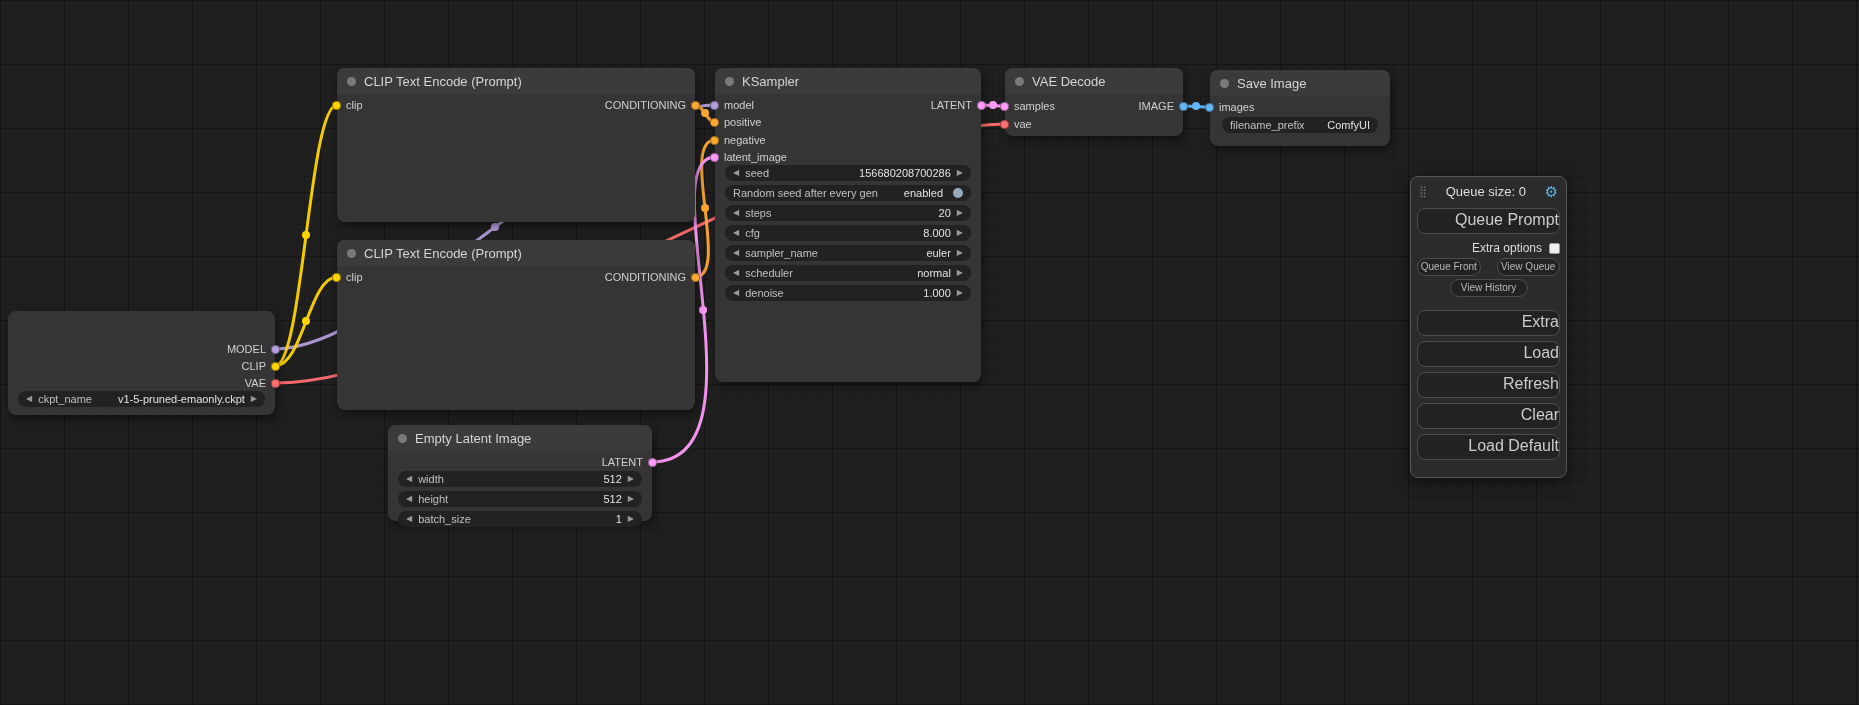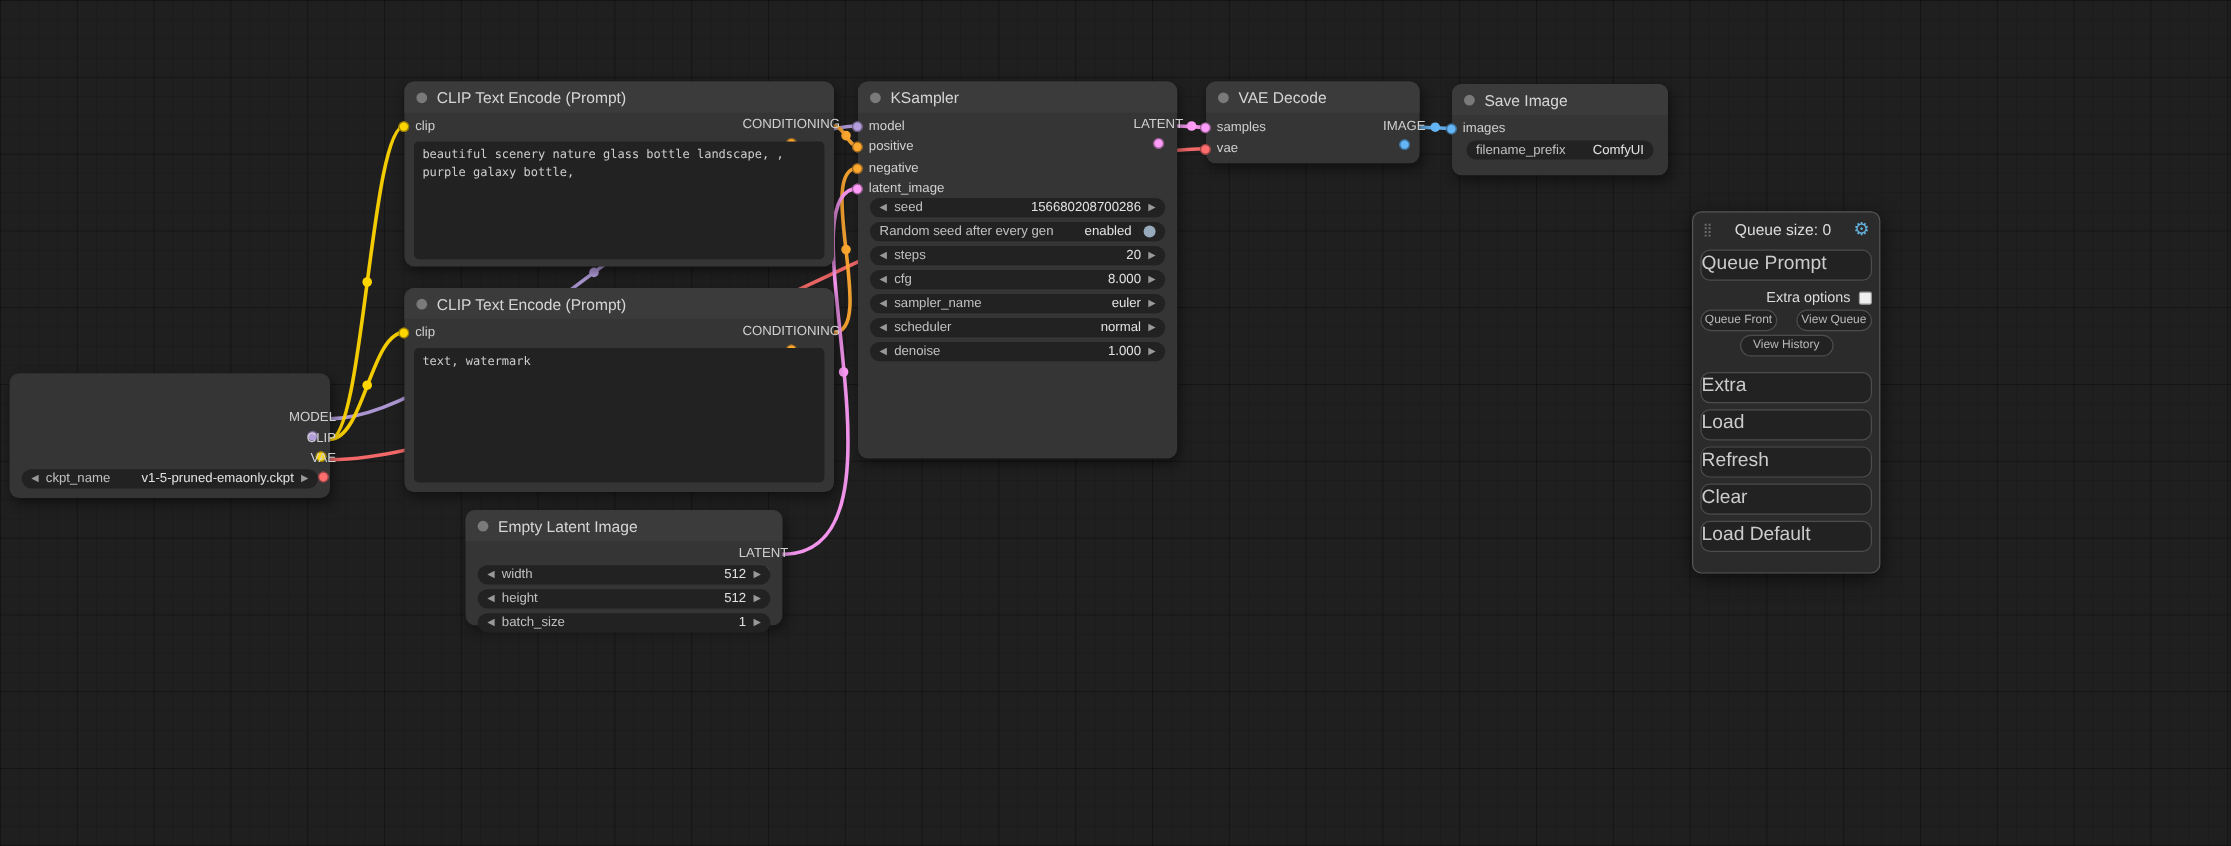--- a/index.html
+++ b/index.html
@@ -23,21 +23,21 @@
   .node { position: absolute; z-index: 2; background: #353535; border-radius: 8px;
           box-shadow: 2px 4px 10px rgba(0,0,0,.45); }
   .node-title { height: 26px; background: #3b3b3b; border-radius: 8px 8px 0 0;
                 display: flex; align-items: center; gap: 8px; padding: 0 10px;
                 font-size: 13px; color: #d5d5d5; white-space: nowrap; }
   .tdot { width: 9px; height: 9px; border-radius: 50%; background: #7a7a7a; flex: none; }
 
   .port { position: absolute; height: 14px; display: flex; align-items: center; gap: 5px;
           font-size: 11px; color: #d0d0d0; white-space: nowrap; }
   .port.in  { left: -5px; }
-  .port.out { right: -5px; flex-direction: column; }
+  .port.out { right: -5px; }
   .pdot { width: 9px; height: 9px; border-radius: 50%; flex: none;
           box-shadow: inset 0 0 0 1px rgba(0,0,0,.4); }
   .c-model { background: #B39DDB; } .c-clip { background: #FFD500; }
   .c-vae { background: #FF6E6E; }  .c-cond { background: #FFA931; }
   .c-latent { background: #FF9CF9; } .c-image { background: #64B5F6; }
 
   .widget { position: absolute; left: 10px; right: 10px; height: 16px; background: #222;
             border-radius: 8px; display: flex; align-items: center; gap: 6px;
             padding: 0 8px; font-size: 11px; color: #c8c8c8; white-space: nowrap; cursor: pointer; }
   .warrow { color: #999; font-size: 8px; line-height: 1; flex: none; }
@@ -53,21 +53,21 @@
           background: #2b2b2b; border: 1px solid #565656; border-radius: 8px;
           padding: 5px 6px 12px; box-shadow: 0 4px 16px rgba(0,0,0,.55); color: #ddd; }
   .menu-header { display: flex; align-items: center; justify-content: space-between;
                  padding: 2px 2px 4px; font-size: 13px; }
   .drag-handle { color: #6f6f6f; font-size: 11px; cursor: move; }
   .queue-size { color: #dddddd; }
   .gear { color: #63b1dc; font-size: 15px; line-height: 1; cursor: pointer; }
   button { font-family: inherit; }
   .btn { display: block; width: 100%; background: #222; border: 1px solid #4c4c4c;
          border-radius: 8px; color: #ccc; font-size: 16px; padding: 2px 0 4px;
-         margin: 5px 0; cursor: pointer; text-align: left; }
+         margin: 5px 0; cursor: pointer; text-align: right; }
   .extra { display: flex; align-items: center; justify-content: flex-end; gap: 7px;
            font-size: 12px; color: #ddd; margin: 7px 0 3px; }
   .checkbox { width: 11px; height: 11px; background: #efefef; border: 1px solid #9a9a9a;
               border-radius: 2px; flex: none; cursor: pointer; }
   .row-small { display: flex; gap: 16px; margin: 2px 0; }
   .btn-sm { flex: 1; background: #222; border: 1px solid #4c4c4c; border-radius: 9px;
             color: #b9b9b9; font-size: 10px; padding: 2px 0 3px; cursor: pointer; text-align: center; }
   .btn-sm.solo { display: block; flex: none; width: 78px; margin: 3px auto 0; }
   .menu-sep { height: 8px; }
 </style>
@@ -125,37 +125,35 @@
       <span>CLIP Text Encode (Prompt)</span>
     </div>
     <div class="port in" style="top:30px">
       <span class="pdot c-clip"></span>
       <span>clip</span>
     </div>
     <div class="port out" style="top:30px">
       <span>CONDITIONING</span>
       <span class="pdot c-cond"></span>
     </div>
-    <div class="ta" style="top:50px; left:8px; right:8px; height:98px">beautiful scenery nature glass bottle landscape, , purple galaxy bottle,</div>
   </div>
 
   <div class="node" style="left:337px; top:240px; width:358px; height:170px">
     <div class="node-title">
       <span class="tdot"></span>
       <span>CLIP Text Encode (Prompt)</span>
     </div>
     <div class="port in" style="top:30px">
       <span class="pdot c-clip"></span>
       <span>clip</span>
     </div>
     <div class="port out" style="top:30px">
       <span>CONDITIONING</span>
       <span class="pdot c-cond"></span>
     </div>
-    <div class="ta" style="top:50px; left:8px; right:8px; height:112px">text, watermark</div>
   </div>
 
   <div class="node" style="left:715px; top:68px; width:266px; height:314px">
     <div class="node-title">
       <span class="tdot"></span>
       <span>KSampler</span>
     </div>
     <div class="port in" style="top:30px">
       <span class="pdot c-model"></span>
       <span>model</span>

